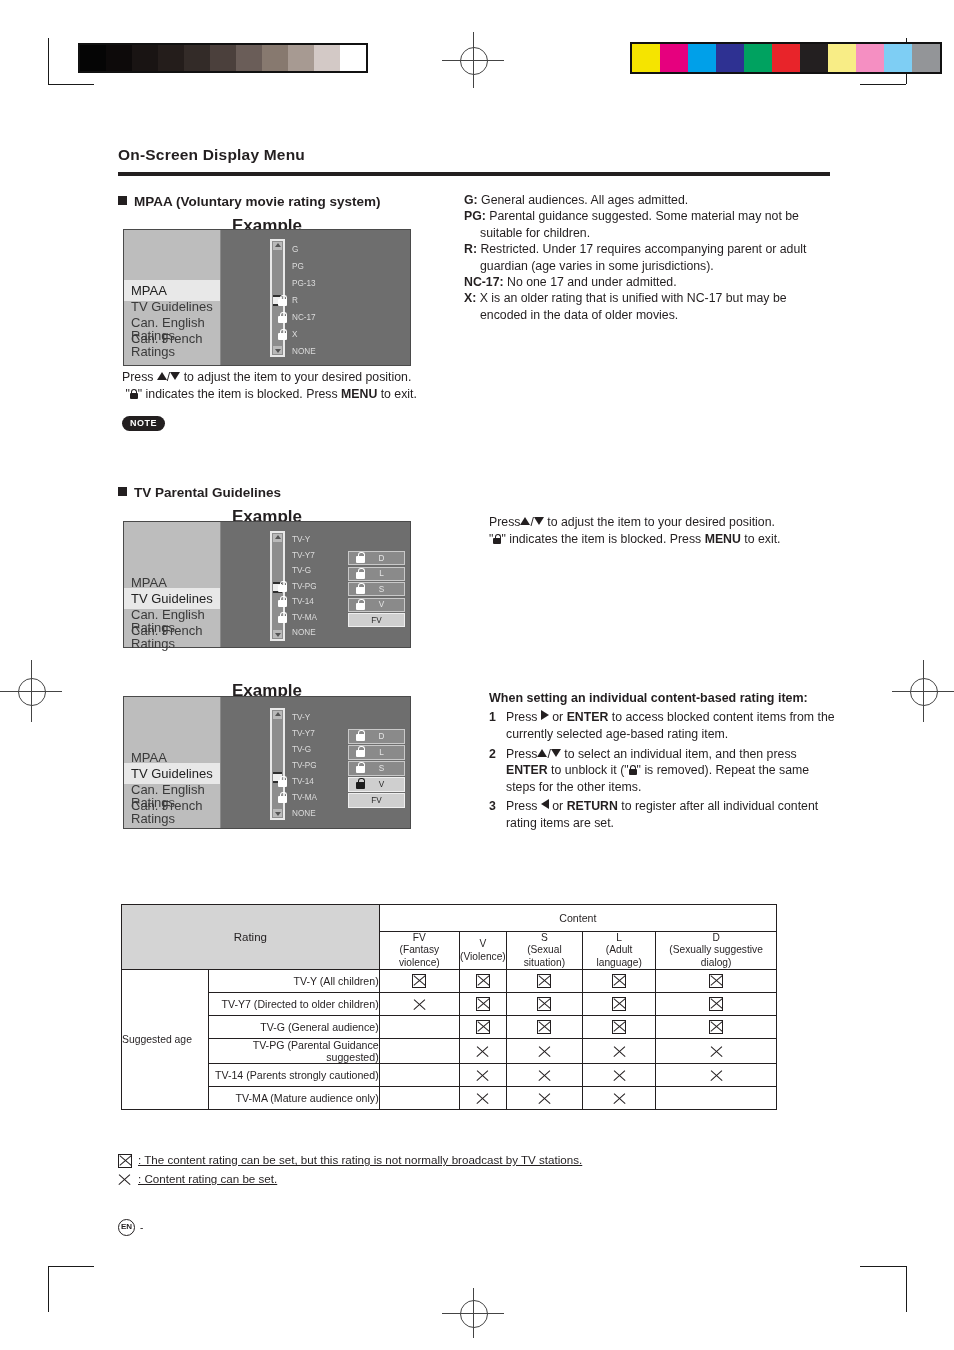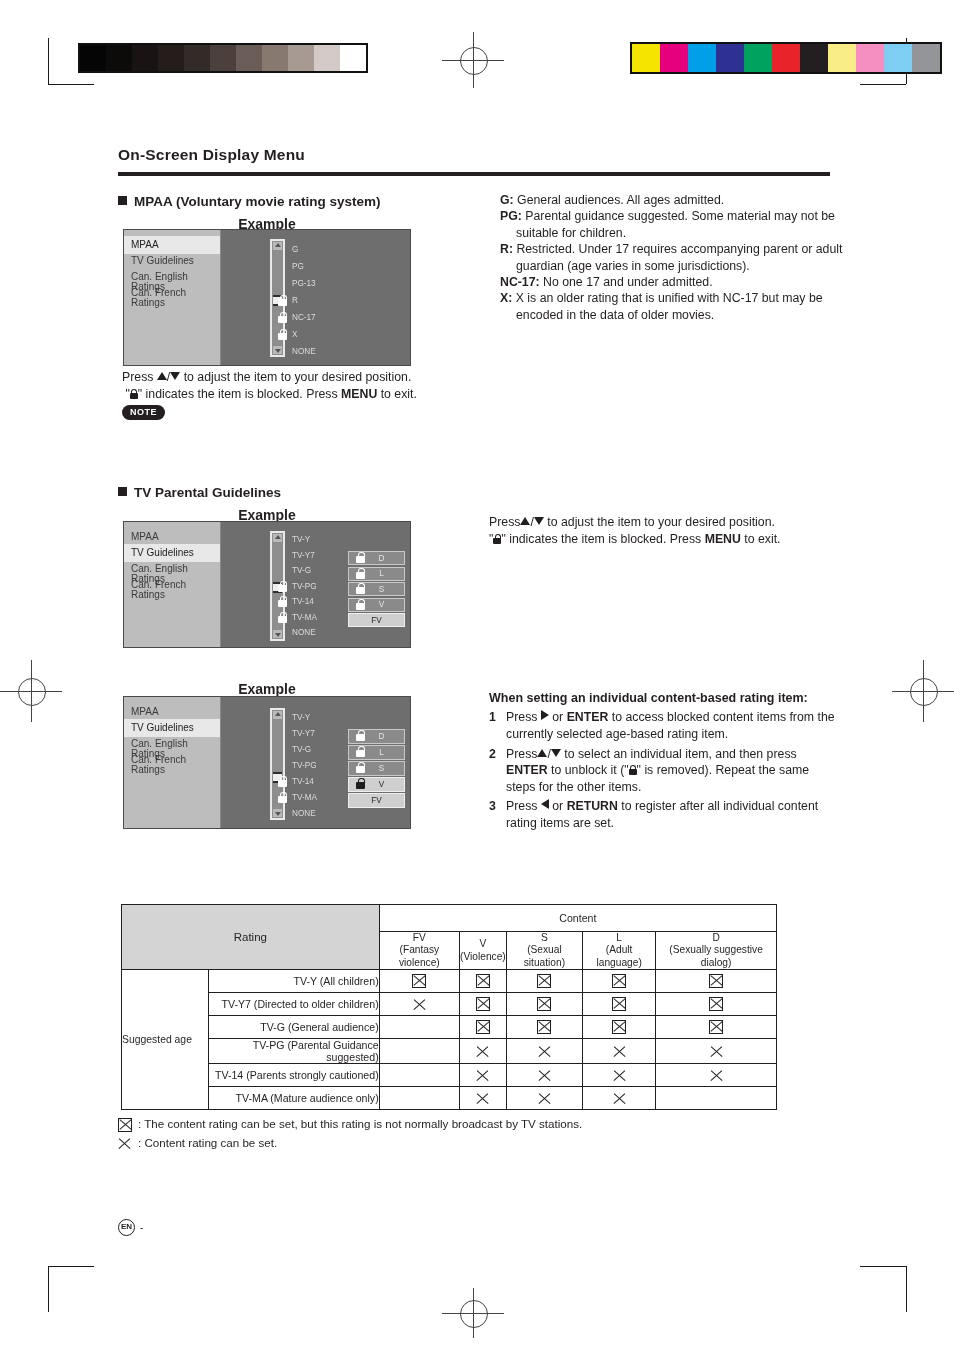--- a/index.html
+++ b/index.html
@@ -21,26 +21,26 @@
   .colorbar i{display:block;width:28px;height:28px;}
 
   
   .page{position:absolute;left:0;top:0;width:954px;height:1350px;}
   .h1{position:absolute;left:118px;top:146px;font-size:15.5px;font-weight:bold;letter-spacing:.2px;}
   .rule{position:absolute;left:118px;top:172px;width:712px;height:4px;background:#231f20;}
 
   .sec-head{font-size:13.5px;font-weight:bold;}
   .sq{display:inline-block;width:9px;height:9px;background:#231f20;margin-right:7px;vertical-align:1px;}
 
-  .example-label{font-size:14px;font-weight:bold;text-align:center;}
+  .example-label{font-size:17px;font-weight:bold;text-align:center;}
 
   
   .osd{position:relative;background:#6e6e6e;border:1px solid #4a4a4a;box-sizing:border-box;}
   .osd-left{position:absolute;left:0;top:0;bottom:0;width:96px;background:#bdbdbd;border-right:1px solid #8a8a8a;}
-  .osd-left .mi{font-size:10px;color:#3a3a3a;padding:0 0 0 7px;line-height:1;}
+  .osd-left .mi{font-size:13px;color:#3a3a3a;padding:0 0 0 7px;line-height:1;margin-top:44px;}
   .osd-left .mi.sel{background:#e8e8e8;color:#222;}
   .osd-right{position:absolute;left:96px;top:0;right:0;bottom:0;}
   .scrollbar{position:absolute;width:15px;background:#8d8d8d;border:2px solid #e9e9e9;box-sizing:border-box;}
   .scrollbar .ar{position:absolute;left:1px;right:1px;height:8px;background:#b9b9b9;}
   .scrollbar .ar:after{content:"";position:absolute;left:50%;margin-left:-3px;border-left:3px solid transparent;border-right:3px solid transparent;}
   .scrollbar .ar.up{top:1px;}
   .scrollbar .ar.up:after{top:1px;border-bottom:4px solid #555;}
   .scrollbar .ar.dn{bottom:1px;}
   .scrollbar .ar.dn:after{bottom:1px;border-top:4px solid #555;}
   .scrollbar .thumb{position:absolute;left:1px;right:1px;height:7px;background:#eee;border-top:2px solid #2e2e2e;border-bottom:2px solid #2e2e2e;}
@@ -207,25 +207,25 @@
           <div class="row" style="position: absolute; left: 0px; top: 102px; width: 90px;"><span style="position:absolute;left:-14px;top:-2px;"></span><span>NONE</span></div>
         </div>
     </div>
   </div>
 
   <div class="copy" style="position:absolute;left:122px;top:369px;width:360px;">
     <div><span>Press </span><span class="tri up"></span>/<span class="tri dn"></span><span> to adjust the item to your desired position.</span></div>
     <div>&nbsp;<span>"</span><span class="lockinline"><b></b><s></s></span><span>" indicates the item is blocked. Press </span><b>MENU</b><span> to exit.</span></div>
   </div>
 
-  <div style="position:absolute;left:122px;top:401px;">
+  <div style="position:absolute;left:122px;top:412px;">
     <span class="note-badge">NOTE</span>
   </div>
 
-  <div class="deflist" id="mpaa-defs" style="position:absolute;left:500px;top:192px;width:344px;">
+  <div class="deflist" id="mpaa-defs" style="position:absolute;left:464px;top:192px;width:344px;">
       <div class="d"><b>G:</b><span> General audiences. All ages admitted.</span></div>
       <div class="d"><b>PG:</b><span> Parental guidance suggested. Some material may not be suitable for children.</span></div>
       <div class="d"><b>R:</b><span> Restricted. Under 17 requires accompanying parent or adult guardian (age varies in some jurisdictions).</span></div>
       <div class="d"><b>NC-17:</b><span> No one 17 and under admitted.</span></div>
       <div class="d"><b>X:</b><span> X is an older rating that is unified with NC-17 but may be encoded in the data of older movies.</span></div>
     </div>
 
   <div class="sec-head" style="position:absolute;left:118px;top:485px;">
     <span class="sq"></span><span>TV Parental Guidelines</span>
   </div>
@@ -407,21 +407,21 @@
           <td class="ratecell">TV-MA (Mature audience only)</td>
           <td class="mark"></td>
           <td class="mark"><span class="exx"></span></td>
           <td class="mark"><span class="exx"></span></td>
           <td class="mark"><span class="exx"></span></td>
           <td class="mark"></td>
         </tr>
       </tbody>
   </table>
 
-  <div class="legend" id="legend" style="top:1114px;width:640px;">
+  <div class="legend" id="legend" style="top:1150px;width:640px;text-decoration:underline;">
       <div class="lr">
         <span class="lg"><span class="boxx"></span></span>
         <span>: The content rating can be set, but this rating is not normally broadcast by TV stations.</span>
       </div>
       <div class="lr">
         <span class="lg"><span class="exx"></span></span>
         <span>: Content rating can be set.</span>
       </div>
     </div>
 

